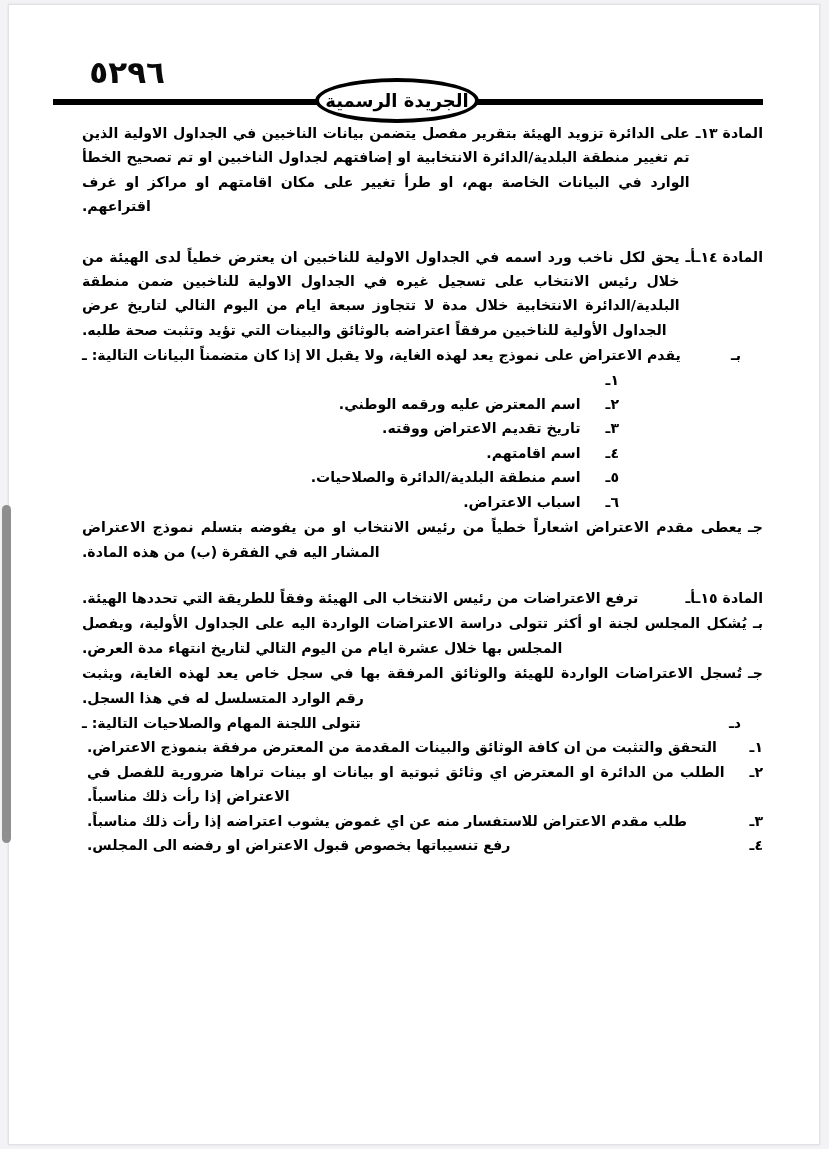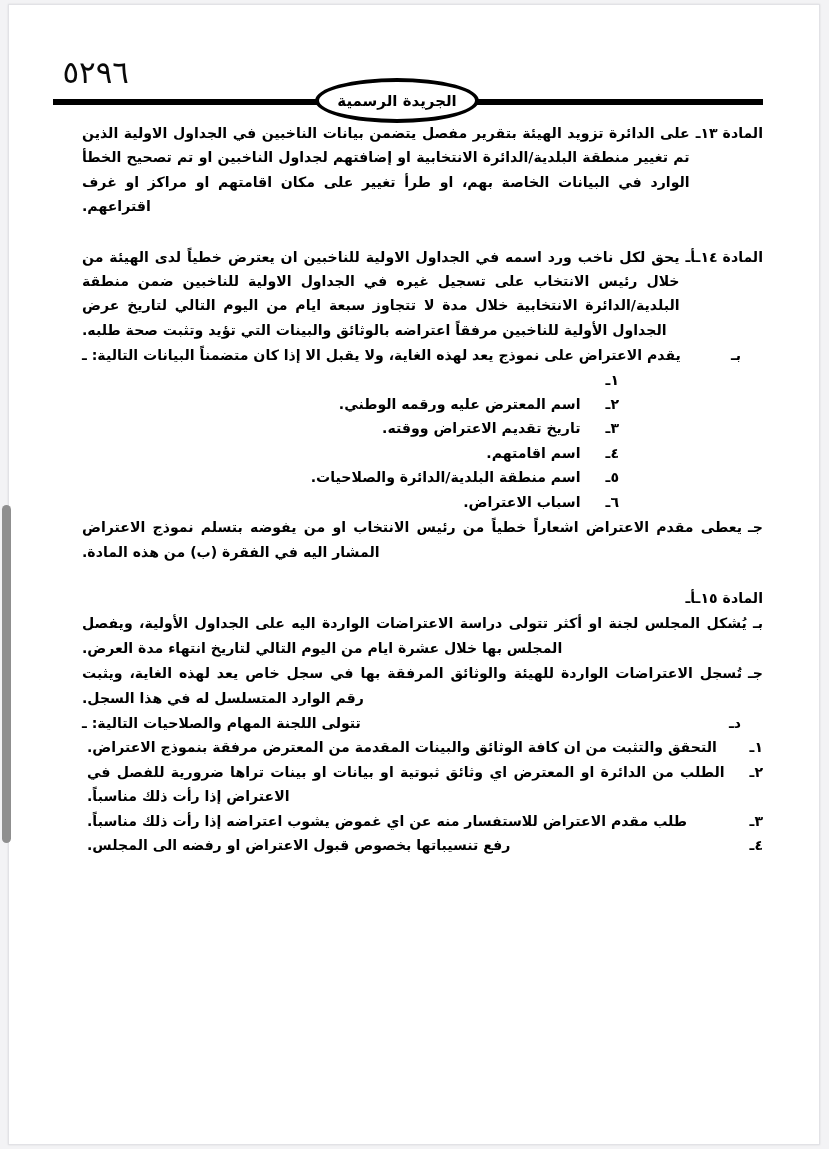--- a/index.html
+++ b/index.html
@@ -59,25 +59,25 @@
   
   .masthead {
     position: absolute;
     left: 0;
     top: 0;
     width: 100%;
     height: 112px;
   }
   .folio {
     position: absolute;
-    right: 690px;
+    right: 654px;
     top: 49px;
     font-family: "DejaVu Sans", sans-serif;
     font-size: 31px;
-    font-weight: 400;
+    font-weight: 700;
     color: #0a0a0a;
     letter-spacing: 1px;
     white-space: nowrap;
     direction: rtl;
   }
   .rule-wrap {
     position: absolute;
     left: 44px;
     top: 84px;
     width: 710px;
@@ -100,21 +100,21 @@
     border: 4px solid #000000;
     border-radius: 50% / 50%;
     background: #ffffff;
     display: flex;
     align-items: center;
     justify-content: center;
     box-sizing: border-box;
   }
   .gazette-oval span {
     font-family: "DejaVu Sans", sans-serif;
-    font-size: 15px;
+    font-size: 18px;
     font-weight: 700;
     color: #000000;
     letter-spacing: 0px;
   }
 
   
   .doc-body {
     position: absolute;
     right: 56px;
     left: 46px;
@@ -269,20 +269,21 @@
         </div>
 
       </div>
 
       <div class="spacer-lg"></div>
 
       <div class="article-block tight">
 
         <div class="txt-row">
           <span class="row-label">المادة ١٥ـأـ</span>
+          <span class="row-text last-left">ترفع الاعتراضات من رئيس الانتخاب الى الهيئة وفقاً للطريقة التي تحددها الهيئة.</span>
         </div>
 
         <div class="txt-row para-b lvl-1">
           <span class="row-label">بـ</span>
           <span class="row-text last-left">يُشكل المجلس لجنة او أكثر تتولى دراسة الاعتراضات الواردة اليه على الجداول الأولية، ويفصل المجلس بها خلال عشرة ايام من اليوم التالي لتاريخ انتهاء مدة العرض.</span>
         </div>
 
         <div class="txt-row para-c lvl-1">
           <span class="row-label">جـ</span>
           <span class="row-text last-left">تُسجل الاعتراضات الواردة للهيئة والوثائق المرفقة بها في سجل خاص يعد لهذه الغاية، ويثبت رقم الوارد المتسلسل له في هذا السجل.</span>

